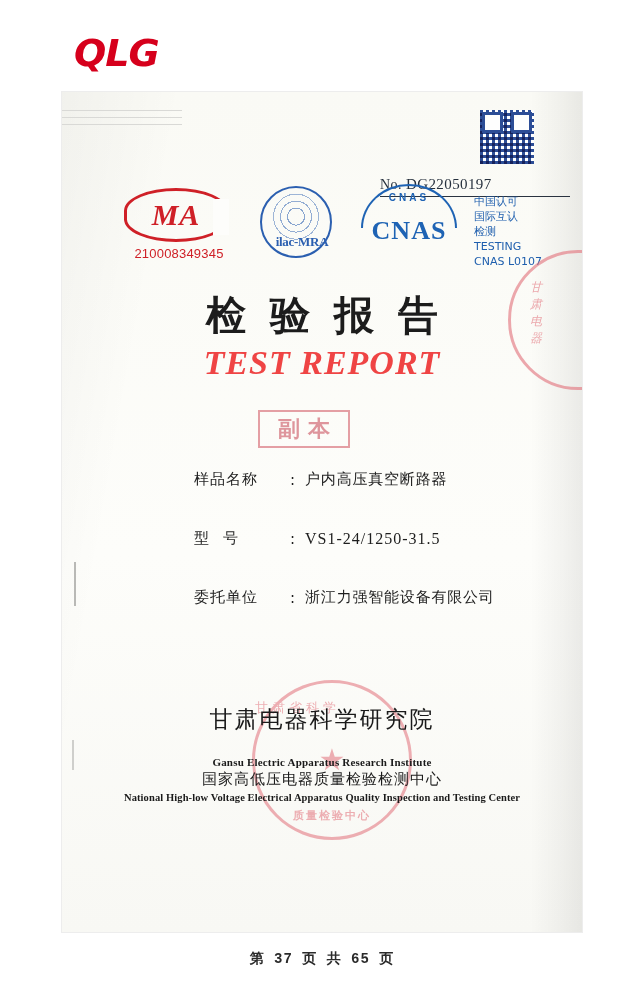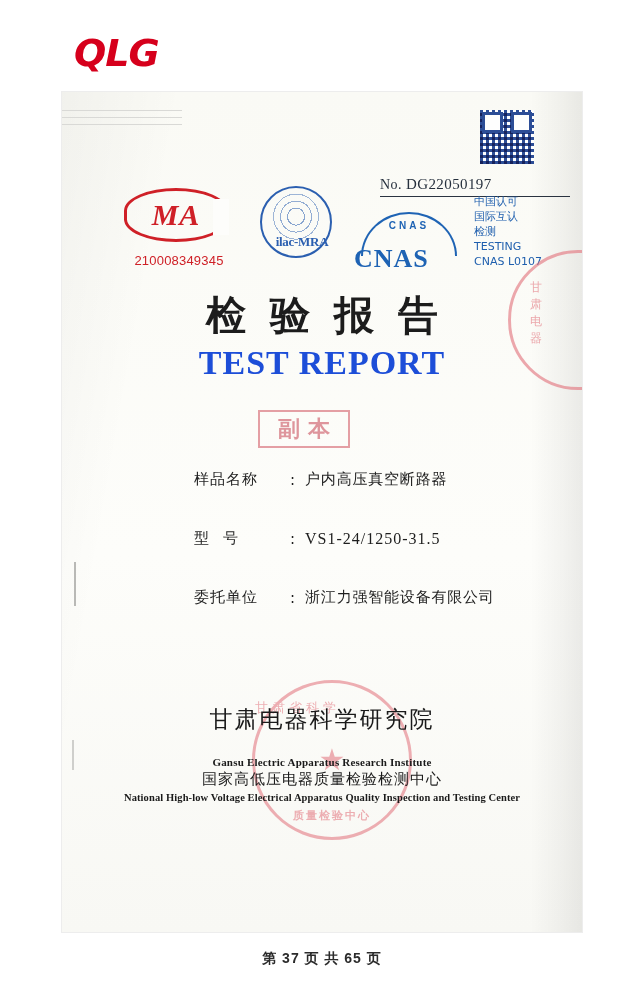--- a/index.html
+++ b/index.html
@@ -173,21 +173,21 @@
   }
   .ma-badge .ma-cut {
     position: absolute;
     right: -4px;
     top: 8px;
     width: 16px;
     height: 36px;
     background: #fdfdfb;
   }
   .ma-num {
-    margin-top: 11px;
+    margin-top: 4px;
     font-family: "Liberation Sans", sans-serif;
     font-size: 13px;
     color: #cf2027;
     letter-spacing: 0.2px;
   }
 
   .ilac-mark {
     position: absolute;
     left: 186px;
     top: -2px;
@@ -213,22 +213,21 @@
     font-size: 13px;
     color: #2b5fb0;
     letter-spacing: -0.3px;
   }
 
   .cnas-mark {
     position: absolute;
     left: 292px;
     top: -4px;
     width: 110px;
-    text-align: left;
-    margin-top: 28px;
+    text-align: center;
   }
   .cnas-swoosh {
     width: 96px; height: 44px;
     margin: 0 auto;
     border: 2px solid #1e63b4;
     border-bottom: none;
     border-radius: 50% 50% 0 0 / 100% 100% 0 0;
     position: relative;
     box-sizing: border-box;
   }
@@ -278,21 +277,22 @@
   }
   .en-title {
     position: absolute;
     left: 0; right: 0;
     top: 252px;
     text-align: center;
     font-family: "Liberation Serif", serif;
     font-weight: bold;
     font-size: 34px;
     letter-spacing: 1px;
-    color: #1d4ed8;
+    color: #ef4444;
+    font-style: italic;
   }
 
   
   .dup-stamp {
     position: absolute;
     left: 196px;
     top: 318px;
     width: 92px;
     height: 38px;
     border: 2px solid #e08f96;
@@ -434,29 +434,30 @@
   .seal-right .seal-vtext {
     position: absolute;
     left: 16px;
     top: 26px;
     width: 18px;
     font-family: "DejaVu Sans", sans-serif;
     font-size: 12px;
     line-height: 17px;
     color: #e2707a;
     text-align: center;
+    font-style: italic;
   }
 
   
   .footer {
     position: absolute;
     left: 0; right: 0;
     top: 950px;
     text-align: center;
-    font-family: Liberation Sans, sans-serif;
+    font-family: Liberation Mono, monospace;
     font-weight: bold;
     font-size: 14px;
     color: #2b2b2b;
     letter-spacing: 1px;
   }
 </style>
 </head>
 <body>
 
 <div class="brand">

